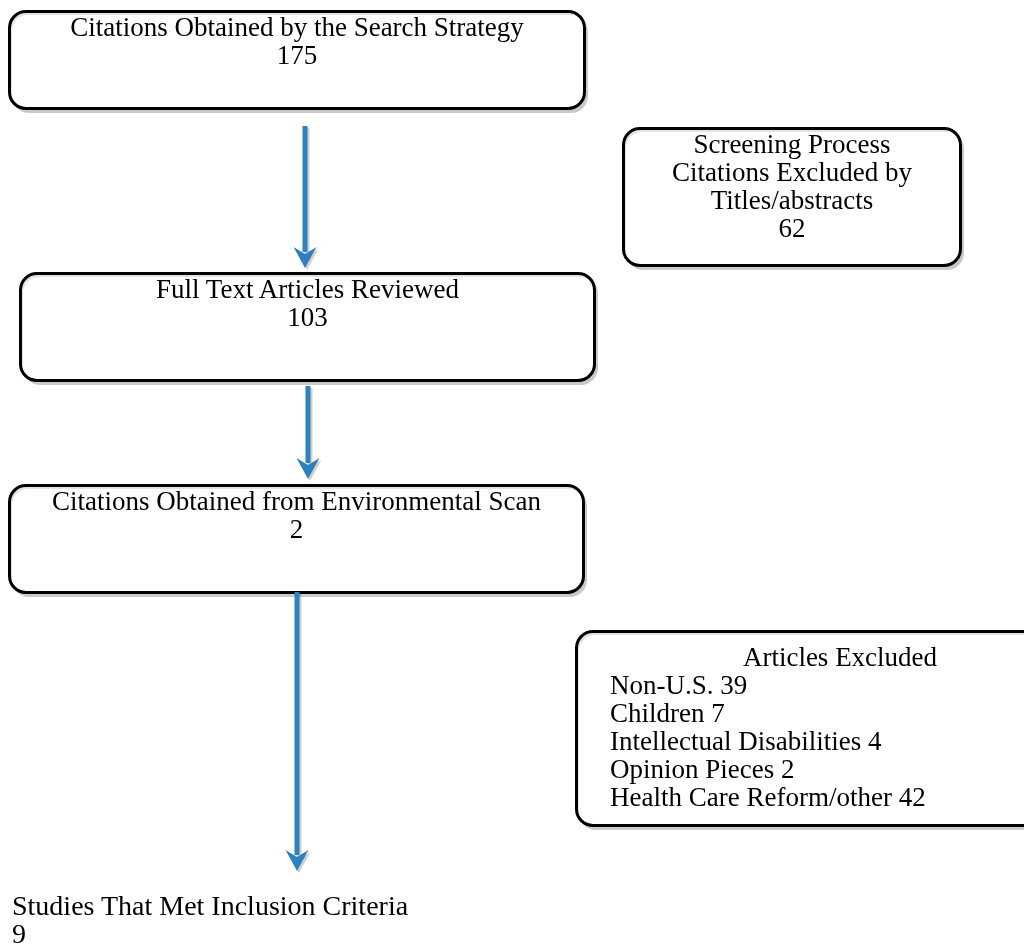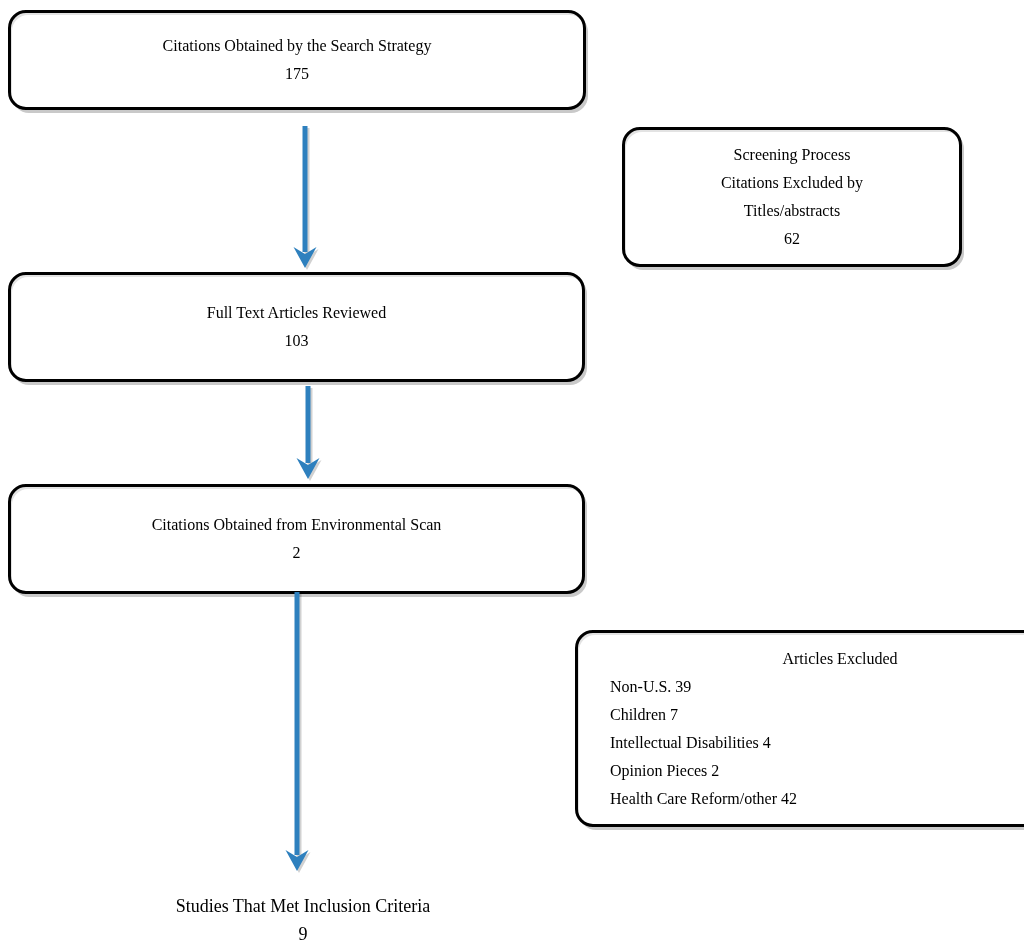--- a/index.html
+++ b/index.html
@@ -15,45 +15,43 @@
   .box {
     position: absolute;
     box-sizing: border-box;
     background: #ffffff;
     border: 3px solid #000000;
     border-radius: 18px;
     box-shadow: 3px 4px 0 -1px #c9c9c9, inset 2px 3px 0 -1px #e3e3e3;
     display: flex;
     flex-direction: column;
     align-items: center;
-    justify-content: center;
     text-align: center;
-    font-size: 16px;
+    font-size: 27px;
     line-height: 28px;
   }
   #box-search    { left: 8px;   top: 10px;  width: 578px; height: 100px; }
   #box-screening { left: 622px; top: 127px; width: 340px; height: 140px; }
-  #box-fulltext  { left: 8px;   top: 272px; width: 577px; height: 110px; }
+  #box-fulltext  { left: 19px;   top: 272px; width: 577px; height: 110px; }
   #box-envscan   { left: 8px;   top: 478px; width: 577px; height: 110px; margin-top: 6px; }
   #box-articles  {
     left: 575px; top: 630px; width: 516px; height: 197px;
     align-items: stretch;
     text-align: left;
     padding: 10px 18px 10px 32px;
   }
   #box-articles .box-title { text-align: center; }
   .arrow { position: absolute; filter: drop-shadow(2px 2px 0px rgba(0,0,0,0.18)); }
   #arrow-1 { left: 290px; top: 126px; }
   #arrow-2 { left: 293px; top: 386px; }
   #arrow-3 { left: 282px; top: 592px; }
   .result {
     position: absolute;
-    left: 20px; top: 892px; width: 566px;
-    text-align: center;
-    font-size: 18px;
+    left: 12px; top: 892px; width: 566px;
+    font-size: 28px;
     line-height: 28px;
   }
 </style>
 </head>
 <body>
 
 <div class="canvas">
 
   <div class="box" id="box-search">
     <div>Citations Obtained by the Search Strategy</div>

